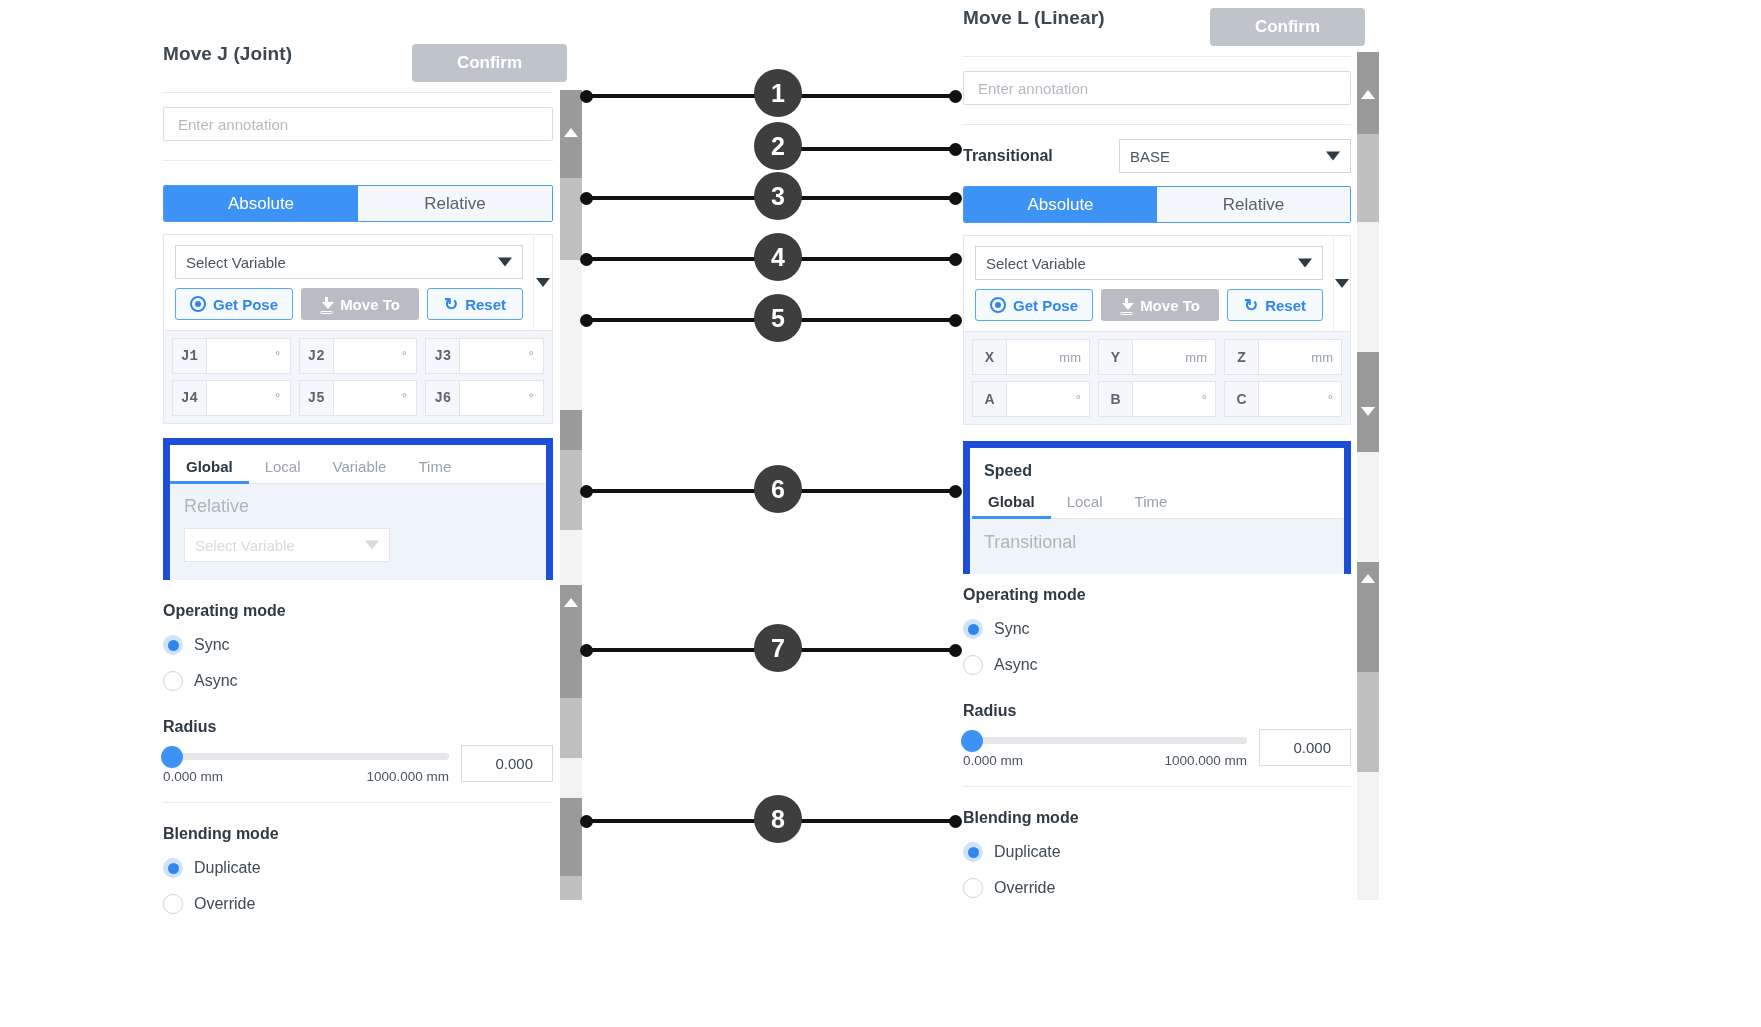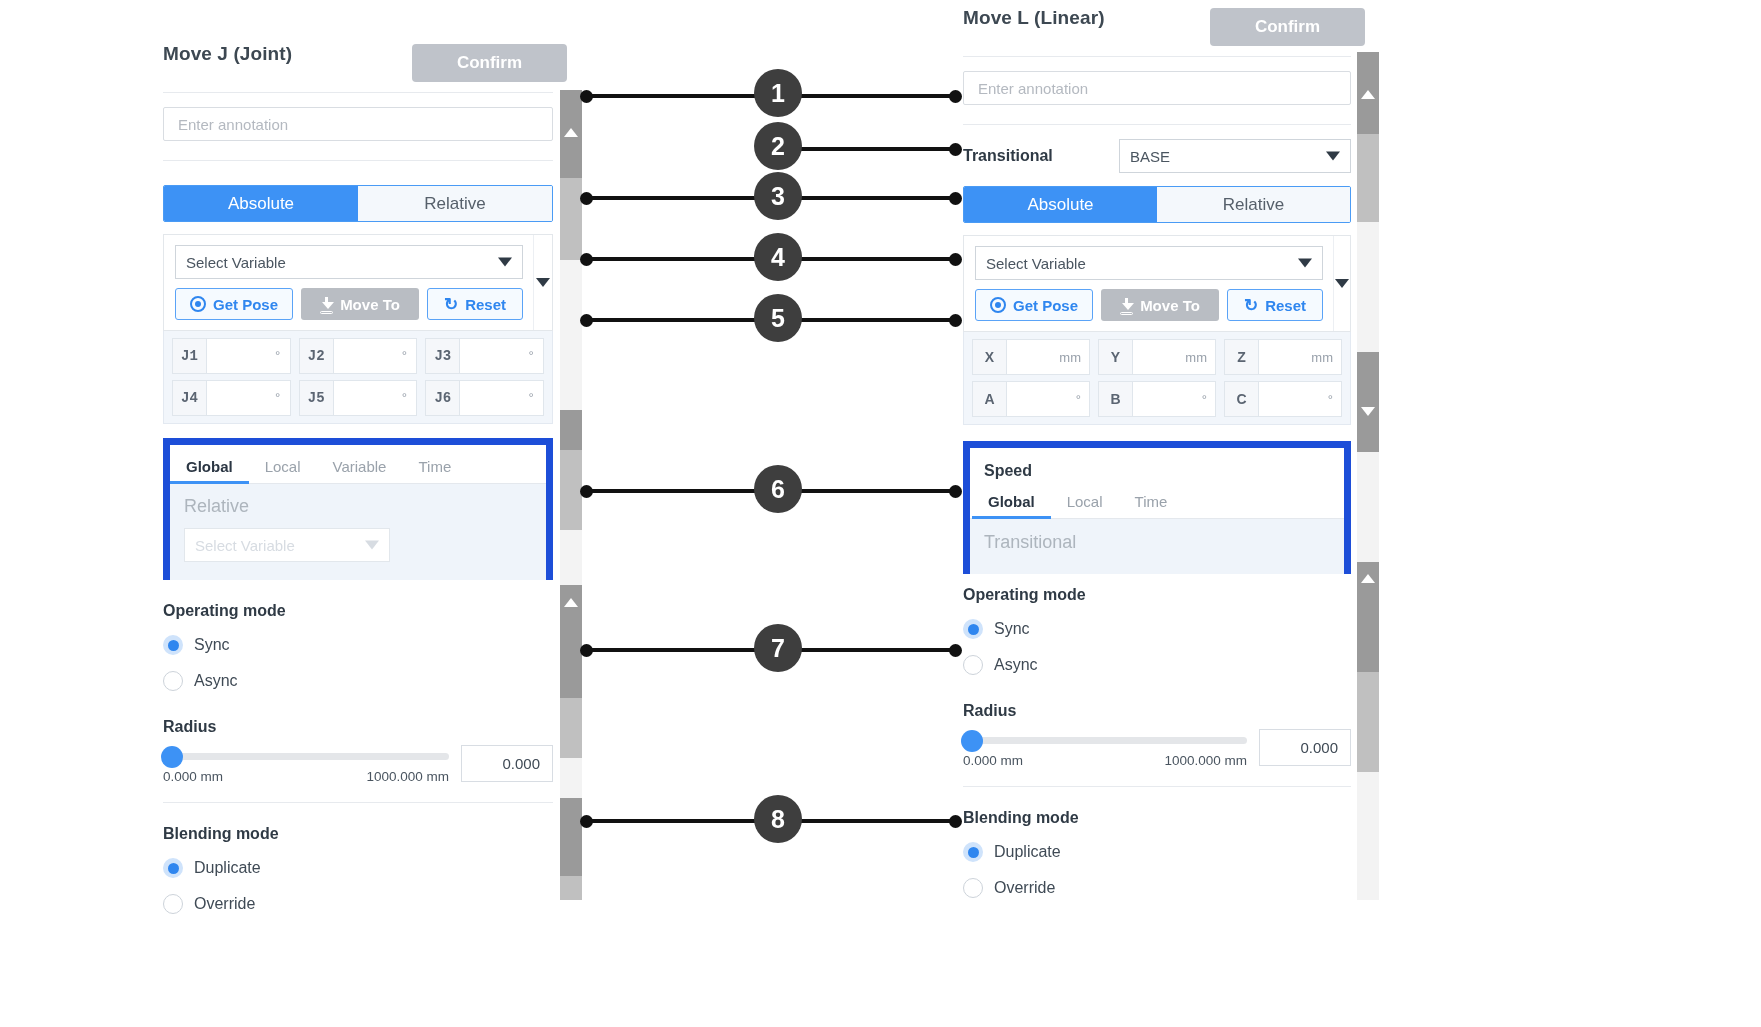--- a/index.html
+++ b/index.html
@@ -107,21 +107,21 @@
             display:flex; align-items:center; justify-content:center; }
   .rd-on::after { content:''; width:11px; height:11px; border-radius:50%; background:#2f86ef; }
 
   
   .slider-track { height:7px; border-radius:4px; background:#e4e6e9; position:relative; }
   .slider-knob { position:absolute; left:-2px; top:50%; transform:translateY(-50%);
                  width:22px; height:22px; border-radius:50%; background:#3d92f5; }
   .slider-minmax { display:flex; justify-content:space-between;
                    font-size:13.5px; color:#4a5560; }
   .num-input { border:1px solid #d8dde3; background:#fff; display:flex;
-               align-items:center; justify-content:flex-end; padding-right:12px;
+               align-items:center; justify-content:flex-end; padding-right:19px;
                font-size:15px; color:#3f4a55; }
 
   
   .sb-col { position:absolute; }
   .sb-seg { position:absolute; left:0; width:100%; }
   .sb-dark  { background:#9a9a9a; }
   .sb-light { background:#c0c0c0; }
   .sb-pale  { background:#f3f3f3; }
   .sb-arrow-up, .sb-arrow-dn {
     position:absolute; left:50%; transform:translateX(-50%);

